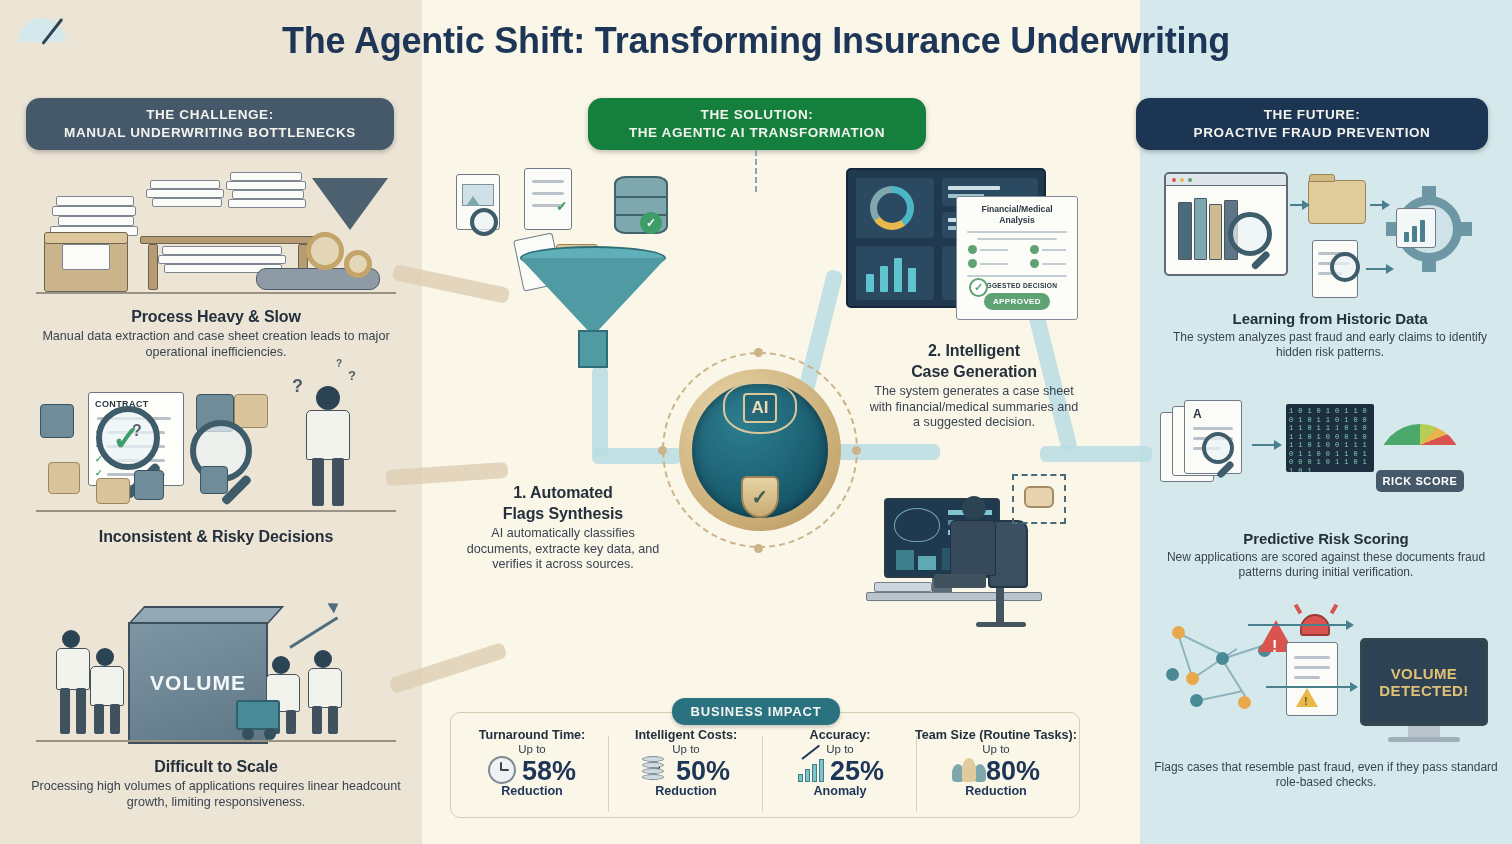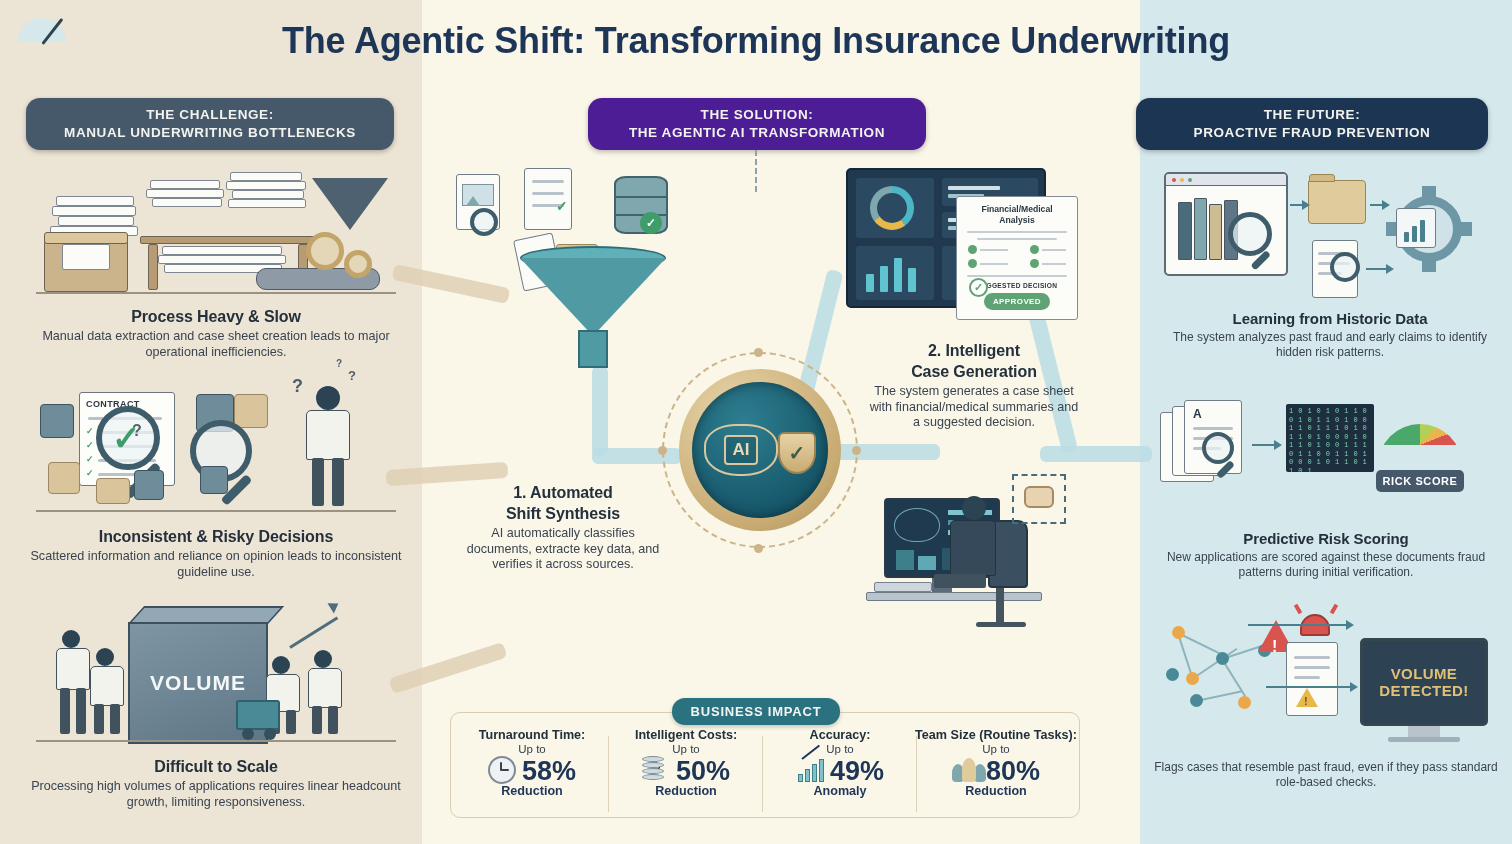--- a/index.html
+++ b/index.html
@@ -38,21 +38,21 @@
     text-align: center;
     font-size: 13.5px;
     font-weight: bold;
     letter-spacing: 0.6px;
     line-height: 18px;
     padding: 8px 20px;
     box-shadow: 0 2px 5px rgba(0,0,0,.25);
     text-transform: uppercase;
   }
   .pill-challenge { left: 26px;  top: 98px; width: 368px; background: #46596b; }
-  .pill-solution  { left: 588px; top: 98px; width: 338px; background: #4c1d95; }
+  .pill-solution  { left: 588px; top: 98px; width: 338px; background: #15803d; }
   .pill-future    { left: 1136px;top: 98px; width: 352px; background: #1c3552; }
 
   
   .block { position: absolute; text-align: center; }
   .block .hd {
     font-size: 16px; font-weight: bold; color: #24303c;
     margin-bottom: 3px; letter-spacing: -0.1px;
   }
   .block .bd {
     font-size: 12.6px; color: #3a4450; line-height: 15.5px;
@@ -176,21 +176,21 @@
   }
   .hub-ring {
     position: absolute; left: 679px; top: 369px; width: 162px; height: 162px;
     border-radius: 50%;
     background: radial-gradient(circle at 35% 30%, #e9d6ab, #c8aa72 70%, #a98f5d);
   }
   .hub-core {
     position: absolute; left: 692px; top: 382px; width: 136px; height: 136px;
     border-radius: 50%;
     background: radial-gradient(circle at 38% 30%, #2d7e90, #17586b 70%, #0f3f50);
-    display: flex; flex-direction: row; align-items: center; justify-content: center;
+    display: flex; flex-direction: column; align-items: center; justify-content: space-between;
     box-shadow: inset 0 0 12px rgba(0,0,0,.4);
   }
   .brain {
     position: relative; width: 74px; height: 52px;
     border: 2.5px solid #dcc79c; border-radius: 42% 42% 46% 46%;
     display: flex; align-items: center; justify-content: center;
   }
   .ai-chip {
     width: 34px; height: 30px; border: 2.5px solid #dcc79c; border-radius: 4px;
     color: #ead9b4; font-size: 17px; font-weight: bold;
@@ -452,21 +452,21 @@
     <div class="gearshape" style="left:344px; top:250px; width:28px; height:28px;"></div>
     <div class="ground-line" style="left:36px; top:292px; width:360px;"></div>
   </div>
 
   <div class="block" style="left:30px; top:308px; width:372px;">
     <div class="hd">Process Heavy &amp; Slow</div>
     <div class="bd">Manual data extraction and case sheet creation leads to major operational inefficiencies.</div>
   </div>
 
   <div class="art">
-    <div class="doc-card" style="left:79px; top:392px; width:96px; height:94px;">
+    <div class="doc-card" style="left:88px; top:392px; width:96px; height:94px;">
       <div style="position:absolute;left:6px;top:6px;font-size:9px;font-weight:bold;color:#2b3742;letter-spacing:.4px;">CONTRACT</div>
       <div class="doc-line" style="left:8px; top:24px; width:74px;"></div>
       <div class="doc-line" style="left:18px; top:38px; width:58px;"></div>
       <div class="doc-line" style="left:18px; top:52px; width:58px;"></div>
       <div class="doc-line" style="left:18px; top:66px; width:58px;"></div>
       <div class="doc-line" style="left:18px; top:80px; width:58px;"></div>
       <div class="check" style="left:6px;  top:33px; font-size:9px;">✓</div>
       <div class="check" style="left:6px;  top:47px; font-size:9px;">✓</div>
       <div class="check" style="left:6px;  top:61px; font-size:9px;">✓</div>
       <div class="check" style="left:6px;  top:75px; font-size:9px;">✓</div>
@@ -494,21 +494,20 @@
       <div class="p-leg" style="left:332px; top:458px; width:12px; height:48px;"></div>
       <div style="position:absolute;left:292px;top:376px;font-size:18px;font-weight:bold;color:#4f5d69;">?</div>
       <div style="position:absolute;left:348px;top:368px;font-size:13px;font-weight:bold;color:#4f5d69;">?</div>
       <div style="position:absolute;left:336px;top:358px;font-size:10px;font-weight:bold;color:#4f5d69;">?</div>
     </div>
     <div class="ground-line" style="left:36px; top:510px; width:360px;"></div>
   </div>
 
   <div class="block" style="left:28px; top:528px; width:376px;">
     <div class="hd">Inconsistent &amp; Risky Decisions</div>
-    <div class="bd">Scattered information and reliance on opinion leads to inconsistent guideline use.</div>
   </div>
 
   <div class="art">
     <div class="volume-top"></div>
     <div class="volume-block">VOLUME</div>
     <div class="person">
       <div class="p-head" style="left:62px; top:630px; width:18px; height:18px;"></div>
       <div class="p-body" style="left:56px; top:648px; width:34px; height:42px;"></div>
       <div class="p-leg" style="left:60px; top:688px; width:10px; height:46px;"></div>
       <div class="p-leg" style="left:76px; top:688px; width:10px; height:46px;"></div>
@@ -645,21 +644,21 @@
       </div>
     </div>
     <div class="case-rule" style="margin-top:7px;"></div>
     <div class="case-sub">SUGGESTED DECISION</div>
     <div class="approved-pill">APPROVED</div>
     <div class="case-check">✓</div>
   </div>
 
   <div class="block" style="left:466px; top:484px; width:194px;">
     <div class="hd">1. Automated</div>
-    <div class="hd">Shift Synthesis</div>
+    <div class="hd">Flags Synthesis</div>
     <div class="bd">AI automatically classifies documents, extracte key data, and verifies it across sources.</div>
   </div>
 
   <div class="block" style="left:866px; top:342px; width:216px;">
     <div class="hd">2. Intelligent</div>
     <div class="hd">Case Generation</div>
     <div class="bd">The system generates a case sheet with financial/medical summaries and a suggested decision.</div>
   </div>
 
   <div class="art">
@@ -731,21 +730,21 @@
     <div class="bi-row">
       <div class="bi-icon">
         <div class="chartbars">
           <div class="cb" style="left:2px;  height:8px;"></div>
           <div class="cb" style="left:9px;  height:13px;"></div>
           <div class="cb" style="left:16px; height:18px;"></div>
           <div class="cb" style="left:23px; height:23px;"></div>
           <div class="arrow-up"></div>
         </div>
       </div>
-      <div class="bi-num">49%</div>
+      <div class="bi-num">25%</div>
     </div>
     <div class="bi-kind">Anomaly</div>
   </div>
 
   <div class="bi-cell" style="left:912px; width:168px;">
     <div class="bi-label">Team Size (Routine Tasks):</div>
     <div class="bi-upto">Up to</div>
     <div class="bi-row">
       <div class="bi-icon">
         <div class="people">

